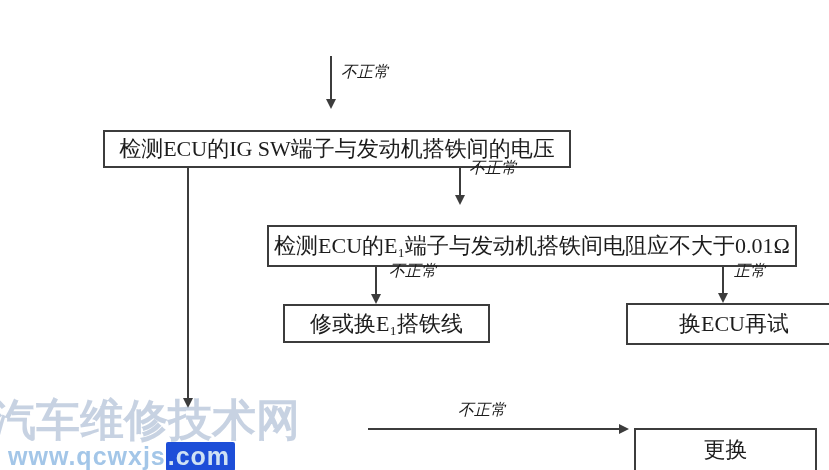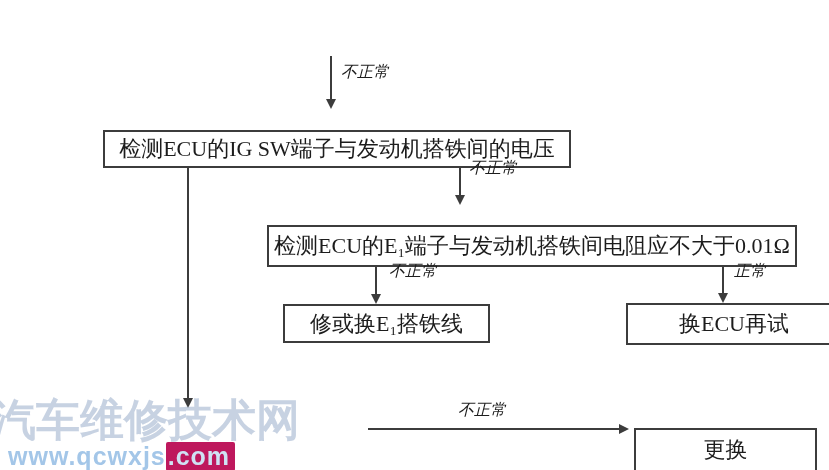--- a/index.html
+++ b/index.html
@@ -53,21 +53,21 @@
     z-index:2;white-space:pre;
   }
   .wm-url{
     position:absolute;left:8px;top:442px;
     font-family:"Liberation Sans","DejaVu Sans",sans-serif;
     font-size:25px;font-weight:bold;letter-spacing:1px;
     color:#a3c6e8;
     z-index:2;white-space:pre;
   }
   .wm-tld{
-    background:#be185d;
+    background:#1d4ed8;
     color:#cfe2f4;
     padding:0 5px 1px 2px;
     border-radius:2px;
   }
 
   
   .b-step1{left:100px;top:17px;width:456px;height:39px;}
   .b-step2{left:103px;top:110px;width:468px;height:38px;margin-top:20px;}
   .b-step3{left:267px;top:205px;width:530px;height:42px;margin-top:20px;}
   .b-repair{left:283px;top:304px;width:207px;height:39px;}

